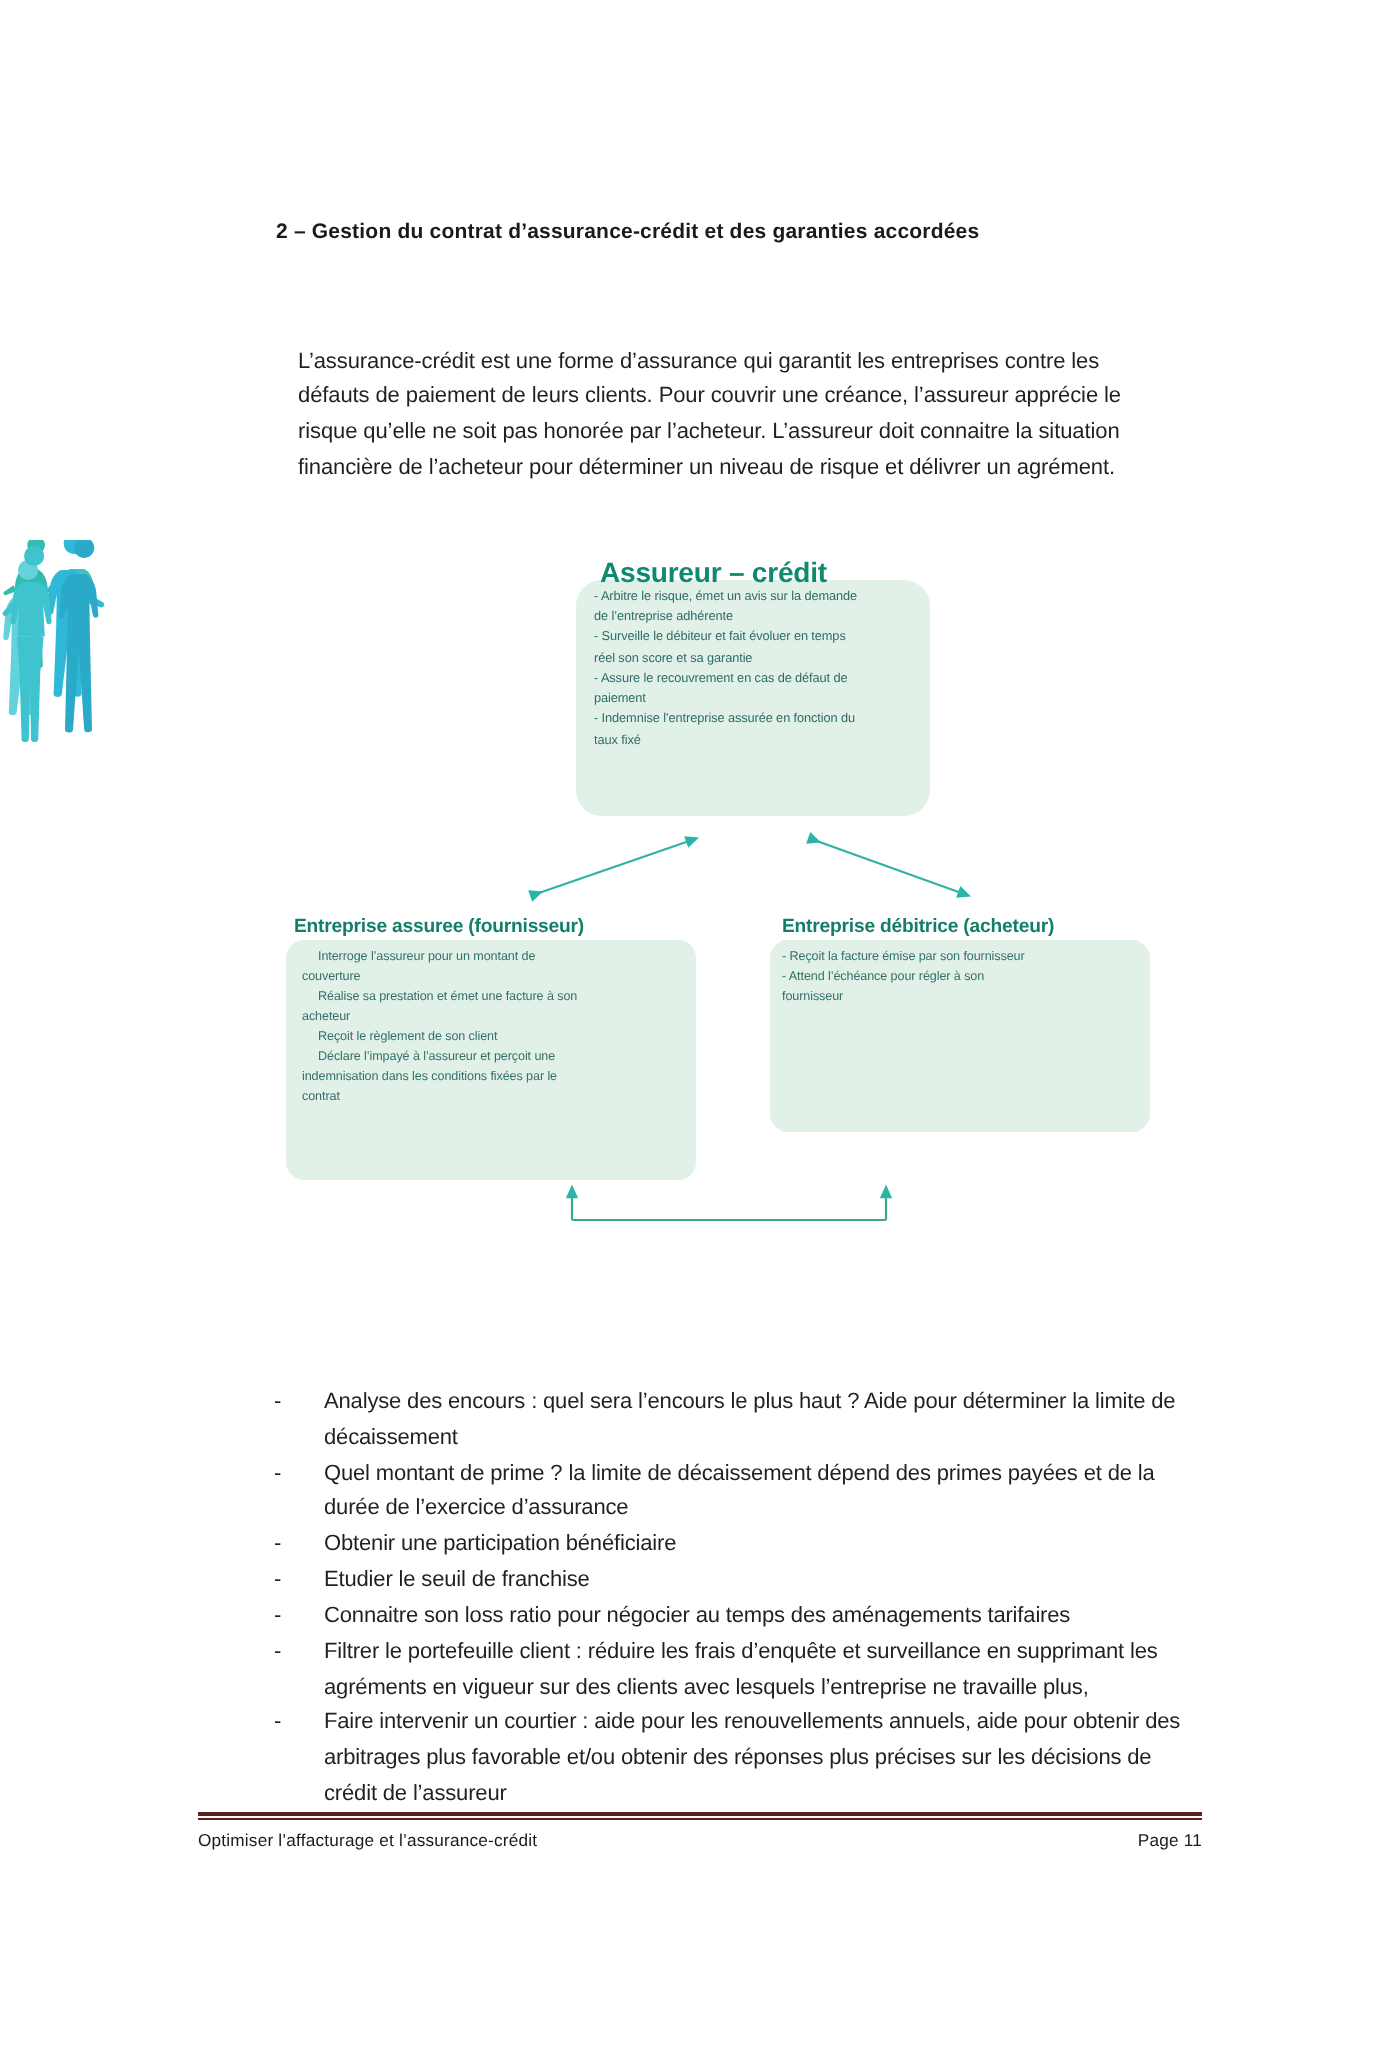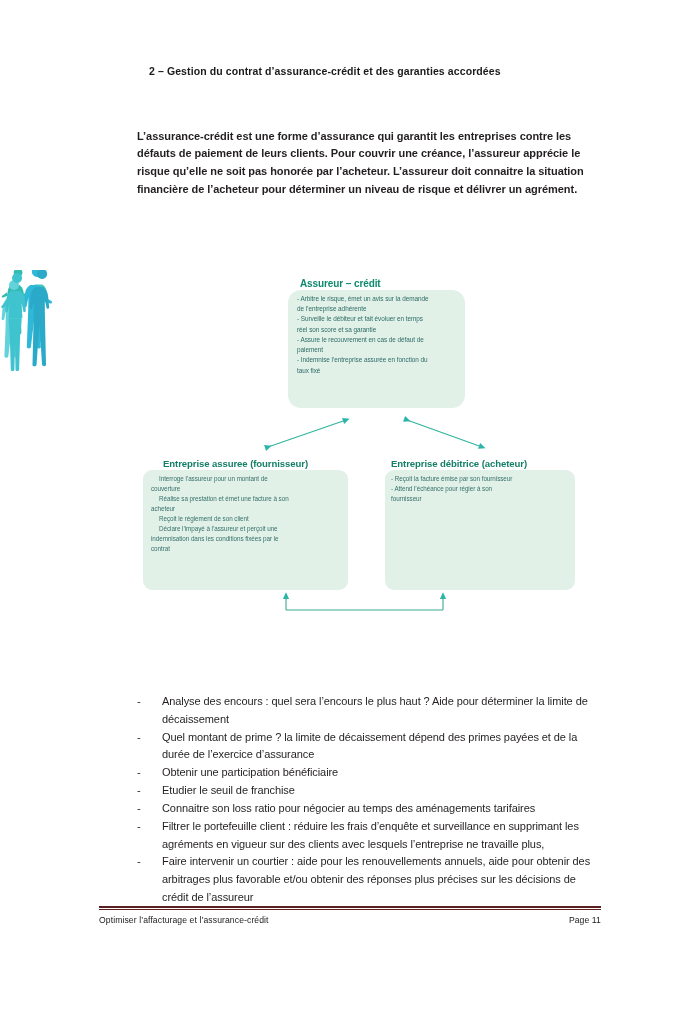--- a/index.html
+++ b/index.html
@@ -25,33 +25,32 @@
     position: absolute;
     left: 137px;
     top: 0;
     width: 455px;
   }
   .doc-heading {
     font-size: 10.5px;
     font-weight: bold;
     color: #1a1a1a;
     letter-spacing: 0.1px;
+    margin: 1px;
+    padding-top: 109px;
+    line-height: 1.3;
+  }
+  .intro {
     margin: 12px;
-    padding-top: 53px;
-    line-height: 1.3;
-  }
-  .intro {
-    margin: 0;
     padding-top: 37px;
     font-size: 11px;
     color: #231f20;
     line-height: 1.62;
     text-align: left;
     letter-spacing: -0.05px;
-    font-weight: bold;
   }
 
   
   .diagram {
     position: absolute;
     left: 0;
     top: 270px;
     width: 700px;
     height: 360px;
   }
@@ -77,39 +76,39 @@
     left: 143px;
     top: 200px;
     width: 205px;
     height: 120px;
     border-radius: 9px;
   }
   .node-right {
     left: 385px;
     top: 200px;
     width: 190px;
-    height: 120px;
+    height: 96px;
     border-radius: 9px;
   }
   .node-title {
     position: absolute;
     font-weight: bold;
     color: #128a6e;
     font-size: 9.6px;
     white-space: nowrap;
     letter-spacing: -0.1px;
   }
   .node-top .node-title {
     left: 12px;
     top: -12px;
     color: #0f8a70;
-    font-size: 10px;
+    font-size: 14px;
   }
   .node-left .node-title {
-    left: 20px;
+    left: 4px;
     top: -12px;
     color: #147f67;
   }
   .node-right .node-title {
     left: 6px;
     top: -12px;
     color: #147f67;
   }
   .node-lines {
     position: absolute;

